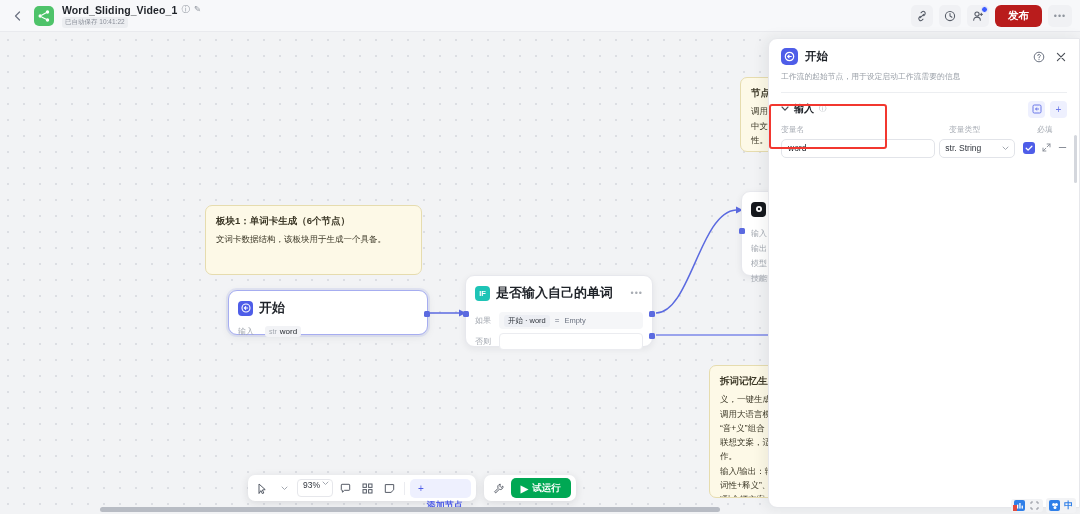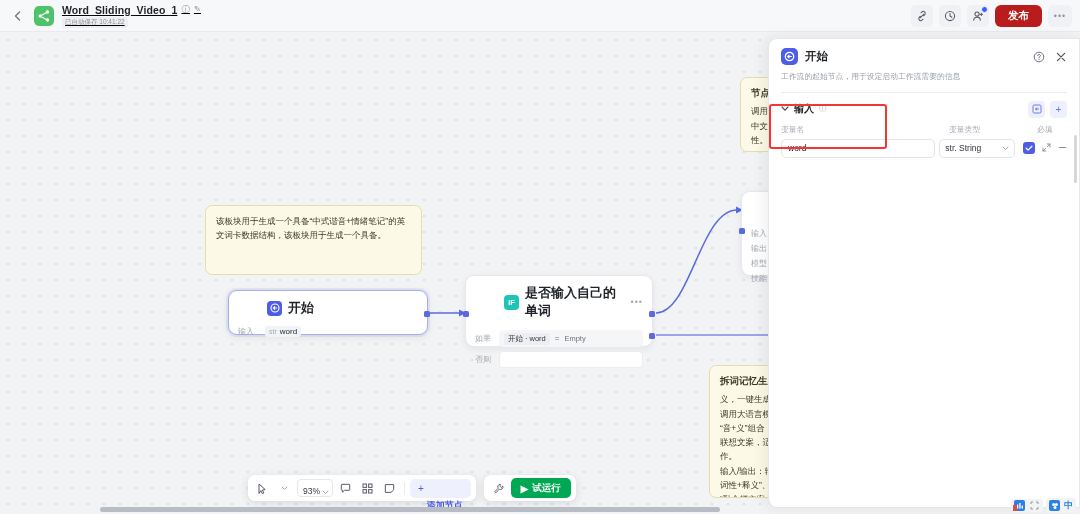--- a/index.html
+++ b/index.html
@@ -21,21 +21,21 @@
   .back-btn {
     width: 22px; height: 22px; margin-left: 6px;
     display: flex; align-items: center; justify-content: center;
     color: #6b7280; font-size: 11px; border-radius: 4px; cursor: pointer;
   }
   .app-logo {
     width: 20px; height: 20px; border-radius: 5px; margin-left: 6px;
     background: #4ec36a; position: relative; flex: none;
   }
   .app-logo svg { position: absolute; left: 3px; top: 3px; }
-  .title-wrap { margin-left: 8px; display: flex; flex-direction: column; justify-content: center; text-decoration: underline; }
+  .title-wrap { margin-left: 8px; display: flex; flex-direction: column; justify-content: center; }
   .title-line { display: flex; align-items: center; gap: 4px; }
   .doc-title { font-size: 10.5px; font-weight: bold; color: #1f2329; letter-spacing: 0.1px; }
   .title-icon { font-size: 8.5px; color: #8f959e; cursor: pointer; line-height: 1; }
   .save-badge {
     margin-top: 1px; font-size: 6.5px; color: #8a8f99;
     background: #eceef1; border-radius: 3px; padding: 1px 3px; align-self: flex-start;
   }
   .topbar-right {
     margin-left: auto; margin-right: 8px; display: flex; align-items: center; gap: 6px;
   }
@@ -88,21 +88,21 @@
   
   .node {
     position: absolute; background: #fff; border-radius: 9px;
     border: 1px solid #e7e8ed;
     box-shadow: 0 2px 7px rgba(31,35,41,0.07);
   }
   .node-head { display: flex; align-items: center; gap: 6px; padding: 8px 9px 4px 9px; }
   .node-ico {
     width: 15px; height: 15px; border-radius: 4px; flex: none;
     display: flex; align-items: center; justify-content: center;
-    font-size: 7.5px; font-weight: bold; color: #fff; margin-left: 29px;
+    font-size: 7.5px; font-weight: bold; color: #fff;
   }
   .ico-start { background: #4e5de8; }
   .ico-if    { background: #1ec4b6; }
   .ico-llm   { background: #15181d; }
   .node-title { font-size: 13px; font-weight: bold; color: #1f2329; }
   .node-dots { margin-left: auto; color: #a8acb3; font-size: 9px; letter-spacing: 1px; cursor: pointer; }
   .node-body { padding: 2px 9px 9px 9px; }
 
   .kv-row { display: flex; align-items: center; gap: 6px; margin-top: 3px; }
   .kv-key { font-size: 8px; color: #a3a8b0; width: 21px; flex: none; }
@@ -160,21 +160,21 @@
     box-shadow: 0 2px 8px rgba(31,35,41,0.12);
     display: flex; align-items: center; padding: 0 5px; gap: 3px;
   }
   .tg-item {
     height: 19px; min-width: 19px; border-radius: 4px;
     display: flex; align-items: center; justify-content: center;
     color: #555b66; font-size: 10px; cursor: pointer;
   }
   .zoom-box {
     height: 18px; border: 1px solid #e6e7eb; border-radius: 4px;
-    display: flex; align-items: flex-end; padding: 0 3px 0 5px; gap: 2px; cursor: pointer;
+    display: flex; align-items: flex-start; padding: 0 3px 0 5px; gap: 2px; cursor: pointer;
   }
   .zoom-val { font-size: 8.5px; color: #30353d; }
   .caret { font-size: 7px; color: #a3a8b0; }
   .tg-sep { width: 1px; height: 13px; background: #ebecf0; margin: 0 2px; }
   .add-node-btn {
     height: 19px; padding: 0 8px; border-radius: 5px; background: #eef0fe;
     display: flex; align-items: center; gap: 3px; cursor: pointer;
   }
   .add-node-btn span.lbl { font-size: 9px; font-weight: bold; color: #4e5de8; margin-top: 34px; }
   .add-node-btn span.plus { font-size: 10px; color: #4e5de8; }
@@ -336,22 +336,22 @@
       <path d="M430 281 L459 281" stroke="#5b6ae0" stroke-width="1.5" fill="none"></path>
       <polygon points="459,277.5 466,281 459,284.5" fill="#5b6ae0"></polygon>
 
       <path d="M656 281 C690 281, 700 180, 736 178" stroke="#5b6ae0" stroke-width="1.5" fill="none"></path>
       <polygon points="736,174.5 743,178 736,181.5" fill="#5b6ae0"></polygon>
 
       <path d="M656 303 L770 303" stroke="#7d89e8" stroke-width="1.5" fill="none"></path>
     </svg>
 
     <div class="note" id="note-block1">
+      <div class="note-title">板块1：单词卡生成（6个节点）</div>
       <div class="note-body">
-        <div>该板块用于生成一个具备“中式谐音+情绪笔记”的英</div>
         <div>文词卡数据结构，该板块用于生成一个具备。</div>
       </div>
     </div>
 
     <div class="note" id="note-top">
       <div class="note-title">节点：</div>
       <div class="note-body">
         <div>调用大</div>
         <div>中文拆</div>
         <div>性。</div>

